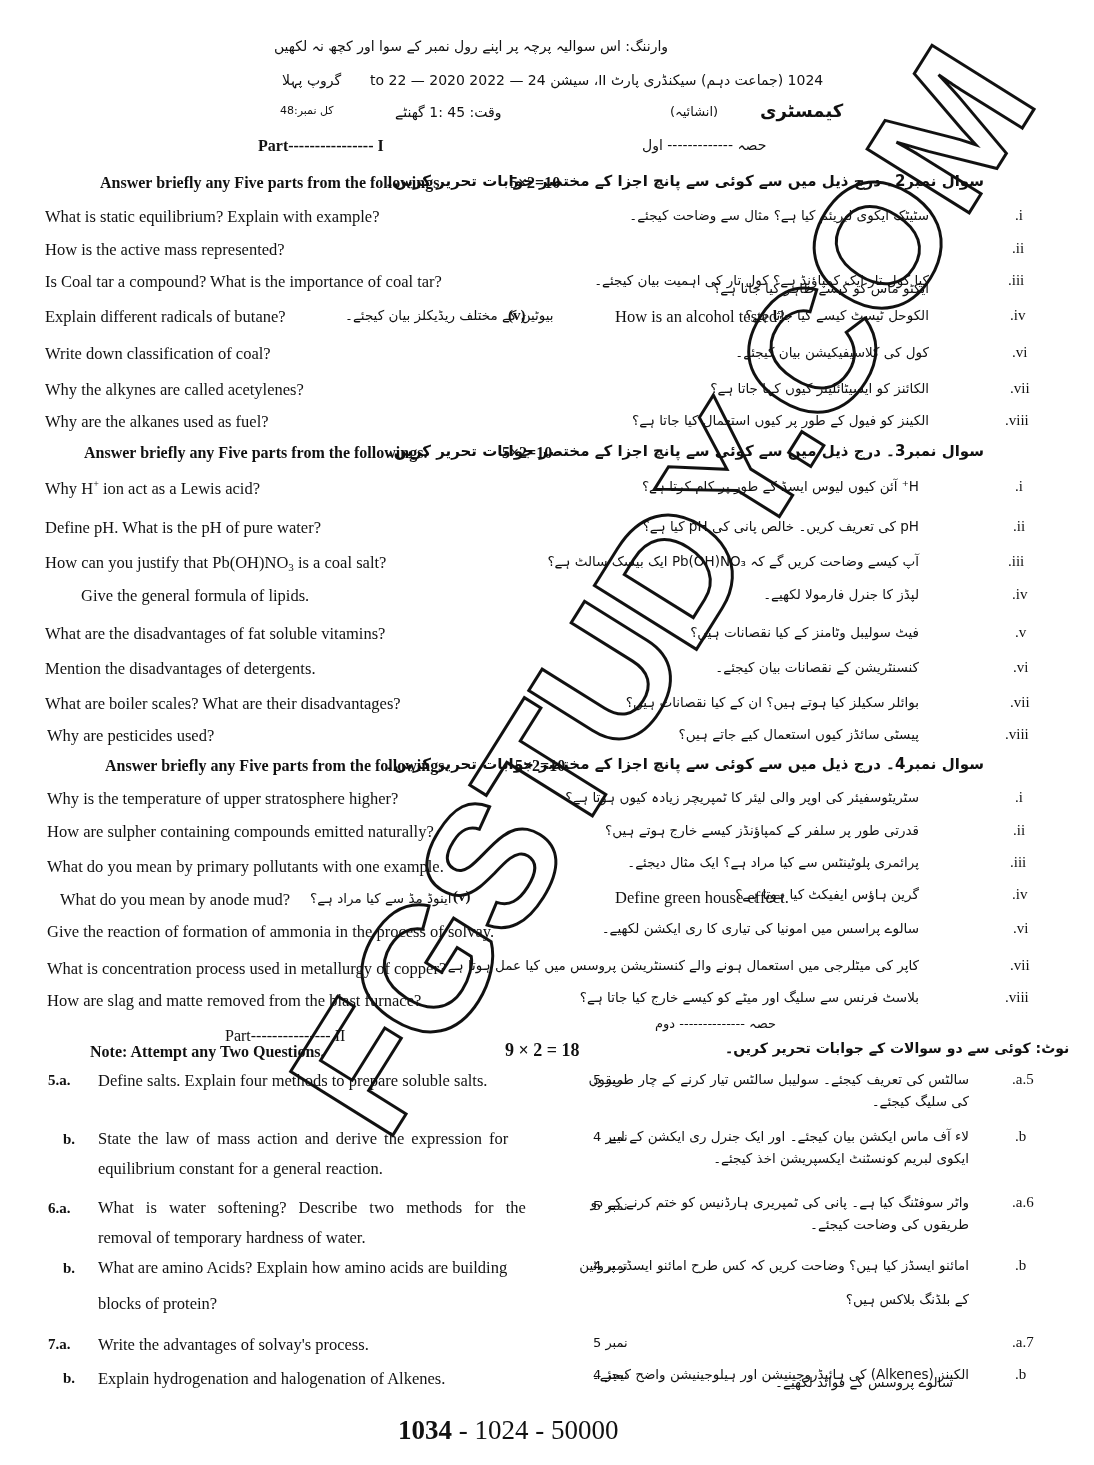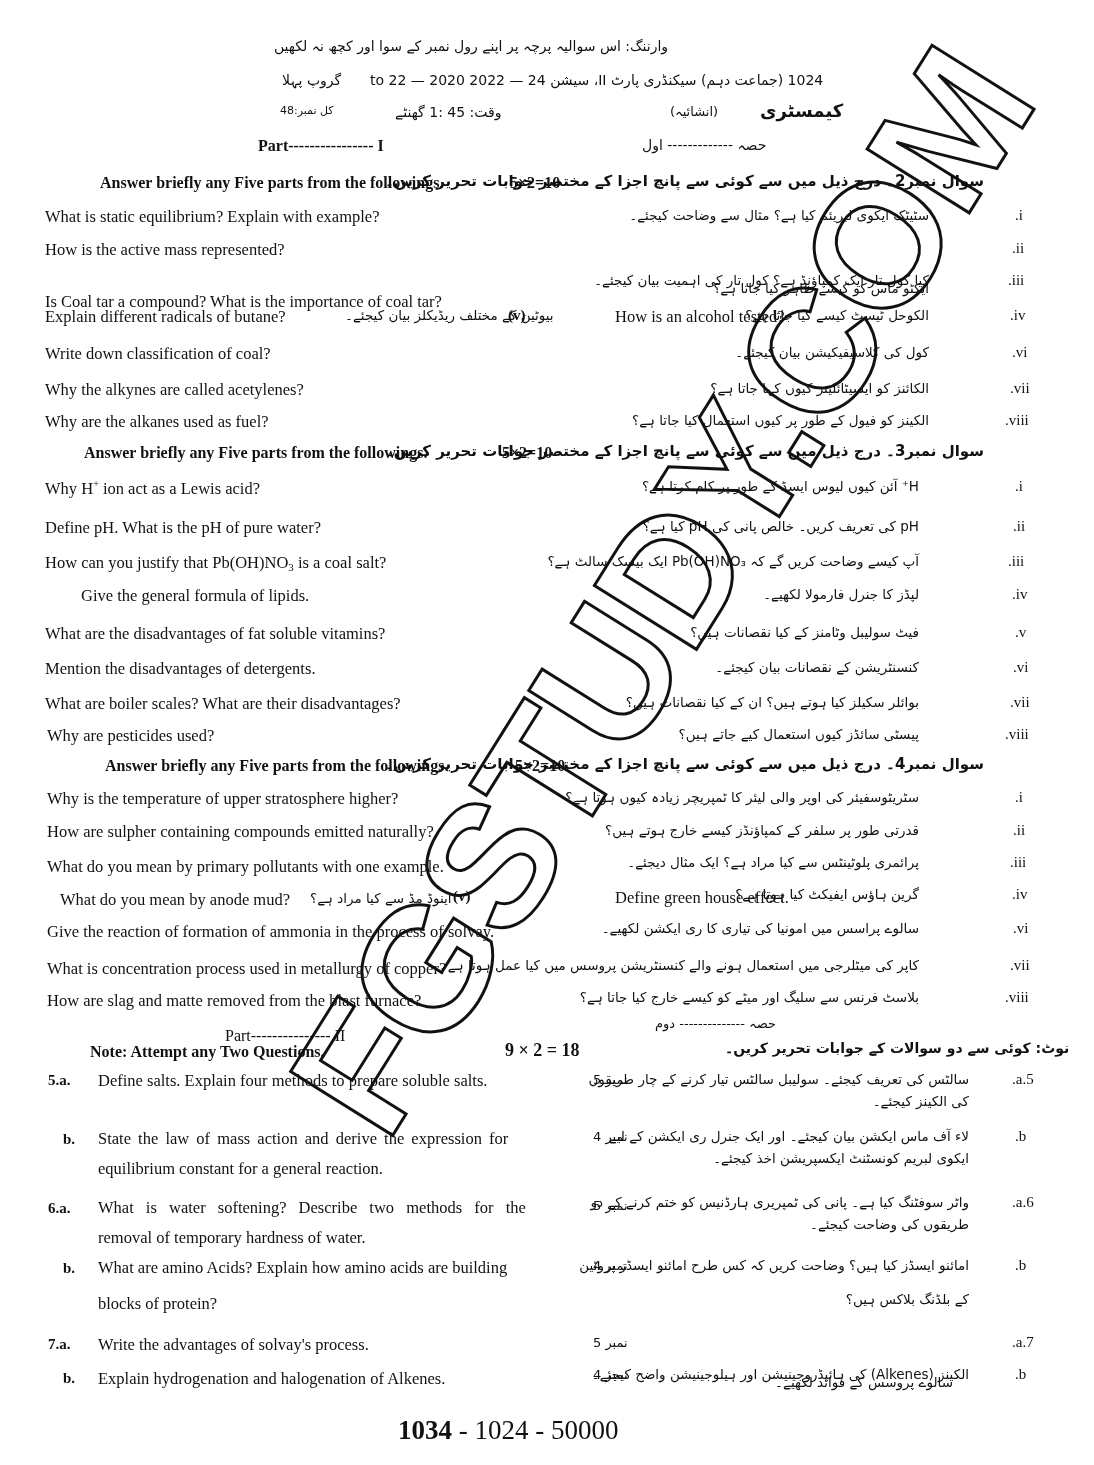--- a/index.html
+++ b/index.html
@@ -40,21 +40,21 @@
 <div class="abs ur urhdr" style="right:110px;top:172px;">سوال نمبر2۔ درج ذیل میں سے کوئی سے پانچ اجزا کے مختصر جوابات تحریر کریں۔</div>
 
 <div class="abs en" style="left:45px;top:207px;">What is static equilibrium? Explain with example?</div>
 <div class="abs ur urq" style="right:165px;top:207px;">سٹیٹک ایکوی لبریئم کیا ہے؟ مثال سے وضاحت کیجئے۔</div>
 <div class="abs num" style="left:1015px;top:207px;">.i</div>
 
 <div class="abs en" style="left:45px;top:240px;">How is the active mass represented?</div>
 <div class="abs ur urq" style="right:165px;top:240px;margin-top:40px;">ایکٹو ماس کو کیسے ظاہر کیا جاتا ہے؟</div>
 <div class="abs num" style="left:1012px;top:240px;">.ii</div>
 
-<div class="abs en" style="left:45px;top:272px;margin-top:20px;">Is Coal tar a compound? What is the importance of coal tar?</div>
+<div class="abs en" style="left:45px;top:272px;">Is Coal tar a compound? What is the importance of coal tar?</div>
 <div class="abs ur urq" style="right:165px;top:272px;">کیا کول تار ایک کمپاؤنڈ ہے؟ کول تار کی اہمیت بیان کیجئے۔</div>
 <div class="abs num" style="left:1008px;top:272px;">.iii</div>
 
 <div class="abs en" style="left:45px;top:307px;">Explain different radicals of butane?</div>
 <div class="abs ur urq" style="left:345px;top:307px;">بیوٹین کے مختلف ریڈیکلز بیان کیجئے۔</div>
 <div class="abs num bold" style="left:508px;top:307px;">(v)</div>
 <div class="abs en" style="left:615px;top:307px;">How is an alcohol tested?</div>
 <div class="abs ur urq" style="right:165px;top:307px;">الکوحل ٹیسٹ کیسے کیا جاتا ہے؟</div>
 <div class="abs num" style="left:1010px;top:307px;">.iv</div>
 
@@ -144,21 +144,21 @@
 <div class="abs" style="left:225px;top:1016px;font-size:16px;margin-top:11px;">Part--------------- II</div>
 <div class="abs ur" style="left:655px;top:1016px;font-size:13px;">حصہ -------------- دوم</div>
 <div class="abs hdr" style="left:90px;top:1043px;">Note: Attempt any Two Questions.</div>
 <div class="abs bold" style="left:505px;top:1040px;font-size:18px;">9 × 2 = 18</div>
 <div class="abs ur urhdr" style="left:725px;top:1040px;font-size:14px;">نوٹ: کوئی سے دو سوالات کے جوابات تحریر کریں۔</div>
 
 <div class="abs bold num" style="left:48px;top:1072px;">5.a.</div>
 <div class="abs en" style="left:98px;top:1071px;">Define salts. Explain four methods to prepare soluble salts.</div>
 <div class="abs marks" style="left:593px;top:1072px;"><span>5</span> <span>نمبر</span></div>
 <div class="abs ur urq" style="right:125px;top:1071px;text-align:right;">سالٹس کی تعریف کیجئے۔ سولیبل سالٹس تیار کرنے کے چار طریقوں</div>
-<div class="abs ur urq" style="right:125px;top:1093px;">کی الکینز کیجئے۔</div>
+<div class="abs ur urq" style="right:125px;top:1093px;">کی سلیگ کیجئے۔</div>
 <div class="abs num" style="left:1012px;top:1071px;">.a.5</div>
 
 <div class="abs bold num" style="left:63px;top:1131px;">b.</div>
 <div class="abs en" style="left:98px;top:1129px;word-spacing:3px;">State the law of mass action and derive the expression for</div>
 <div class="abs en" style="left:98px;top:1159px;">equilibrium constant for a general reaction.</div>
 <div class="abs marks" style="left:593px;top:1129px;"><span>4</span> <span>نمبر</span></div>
 <div class="abs ur urq" style="right:125px;top:1128px;">لاء آف ماس ایکشن بیان کیجئے۔ اور ایک جنرل ری ایکشن کے لیے</div>
 <div class="abs ur urq" style="right:125px;top:1150px;">ایکوی لبریم کونسٹنٹ ایکسپریشن اخذ کیجئے۔</div>
 <div class="abs num" style="left:1015px;top:1128px;">.b</div>
 

